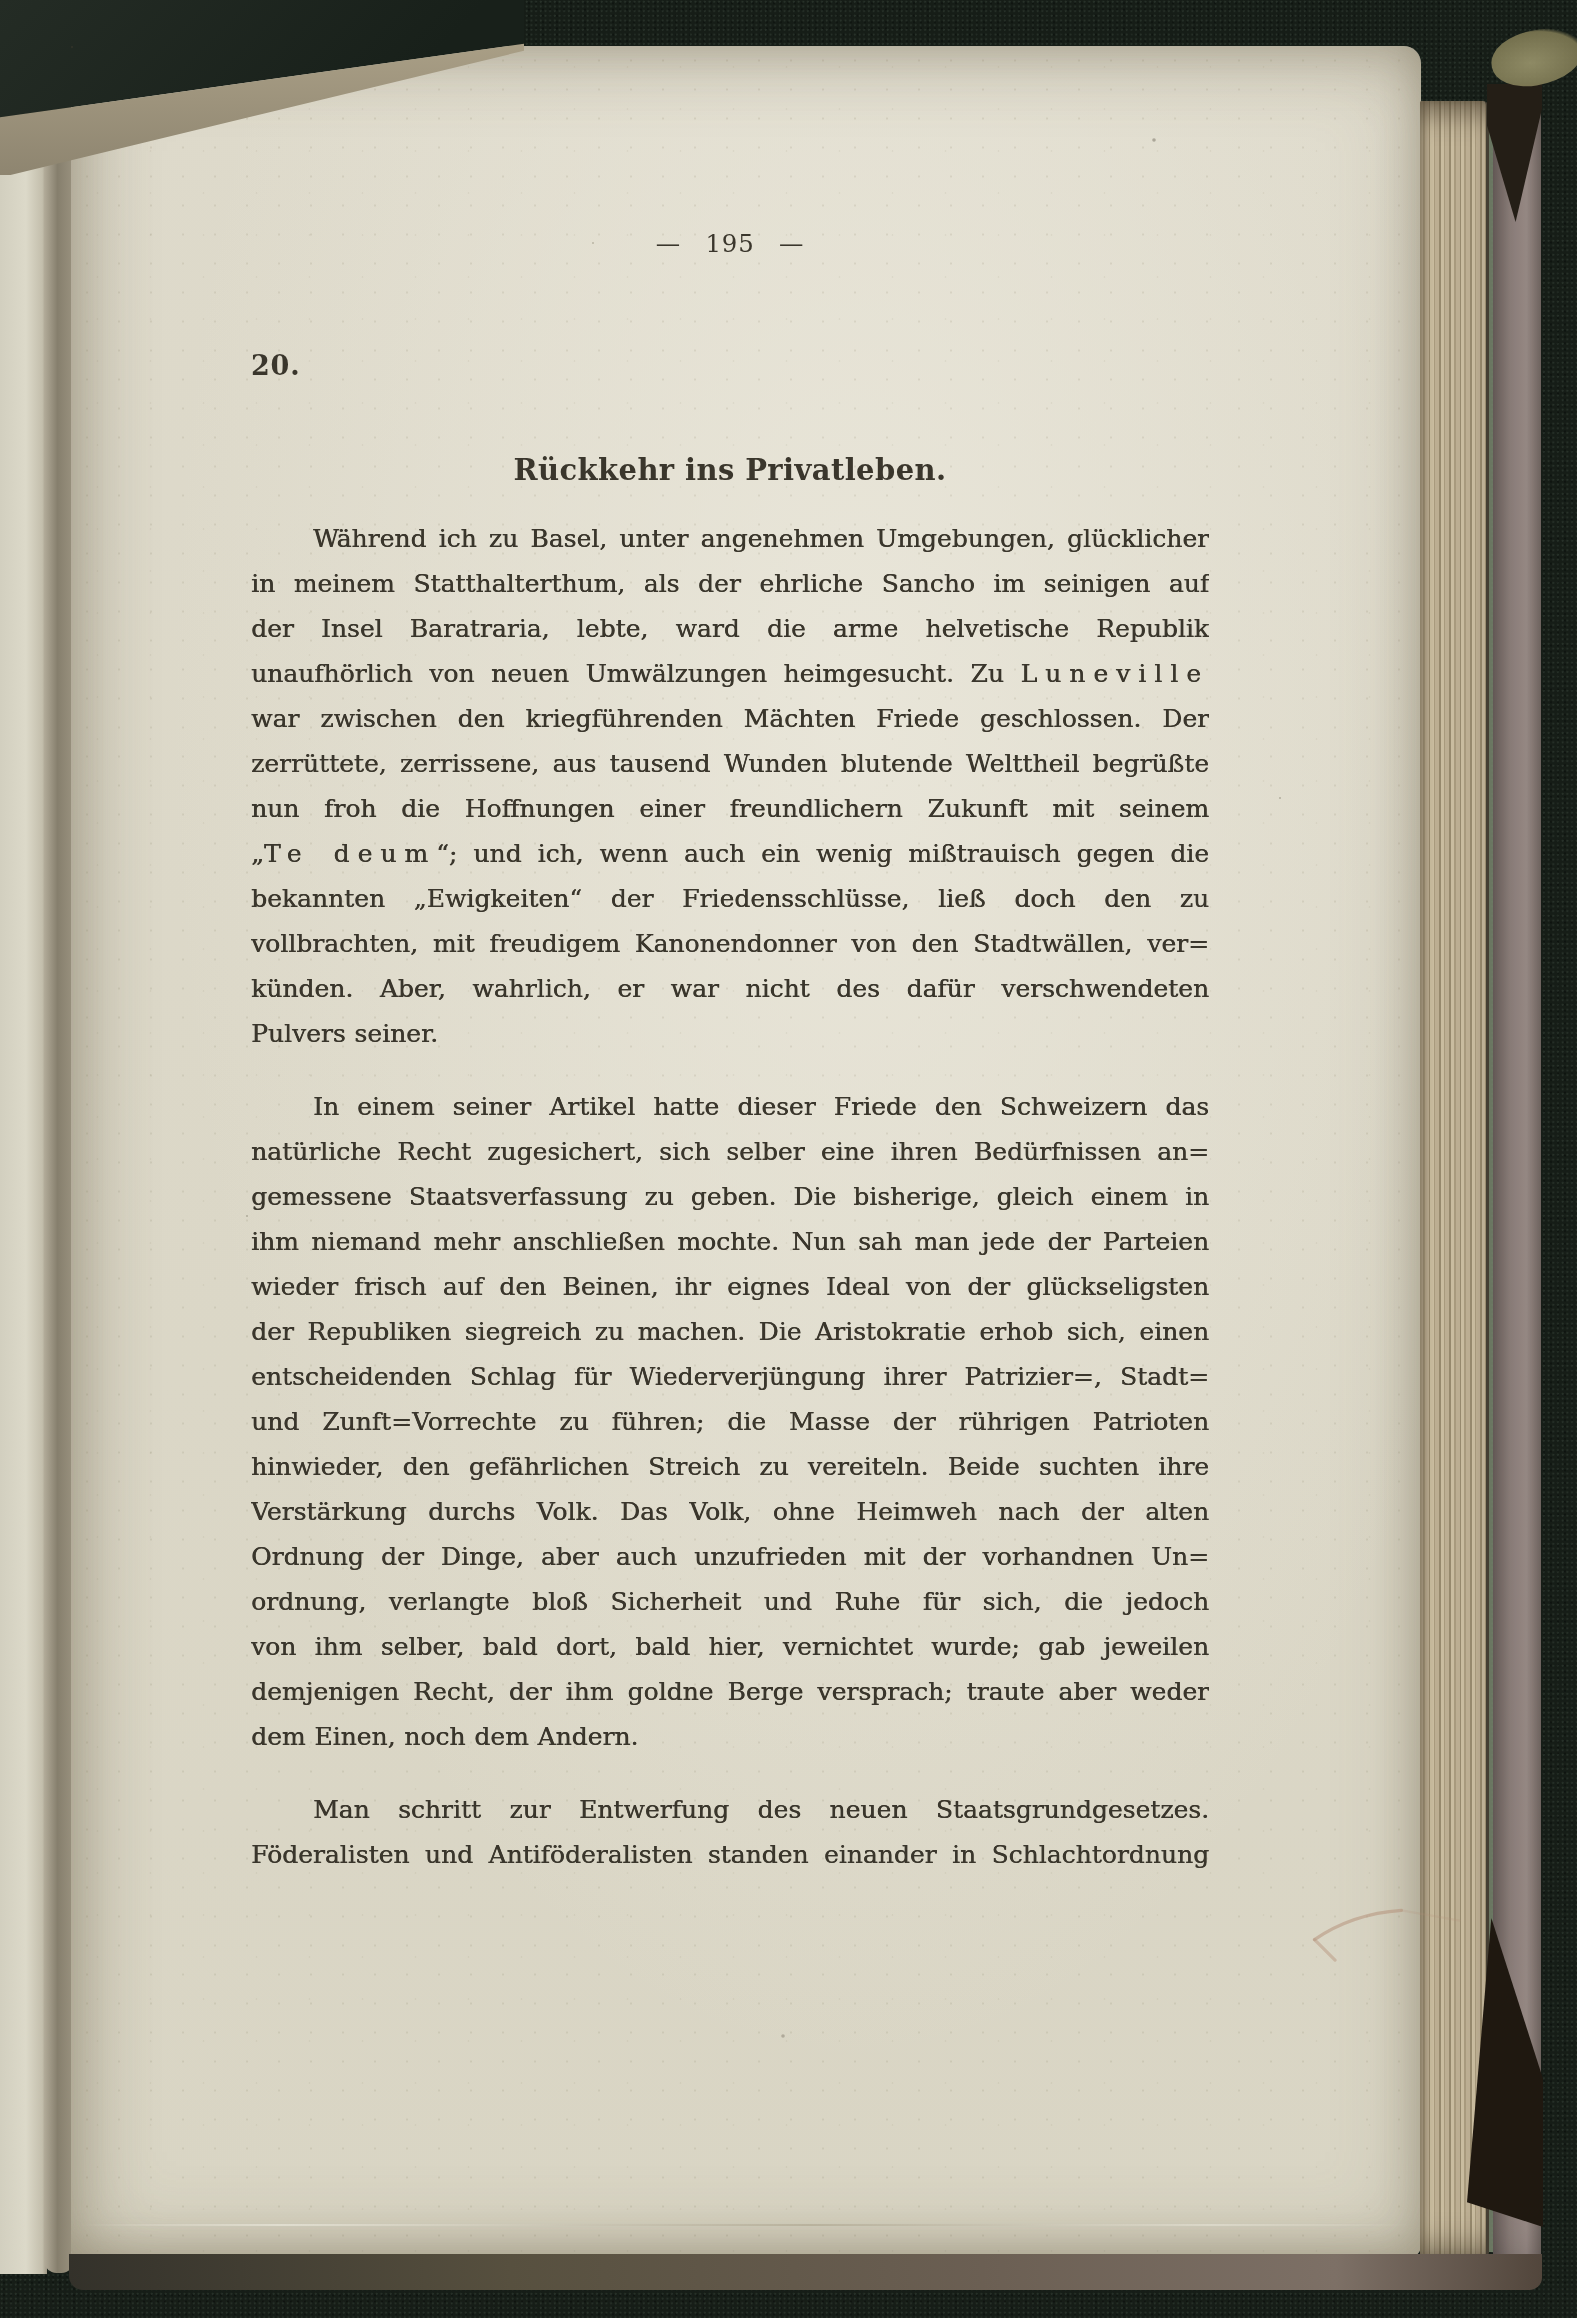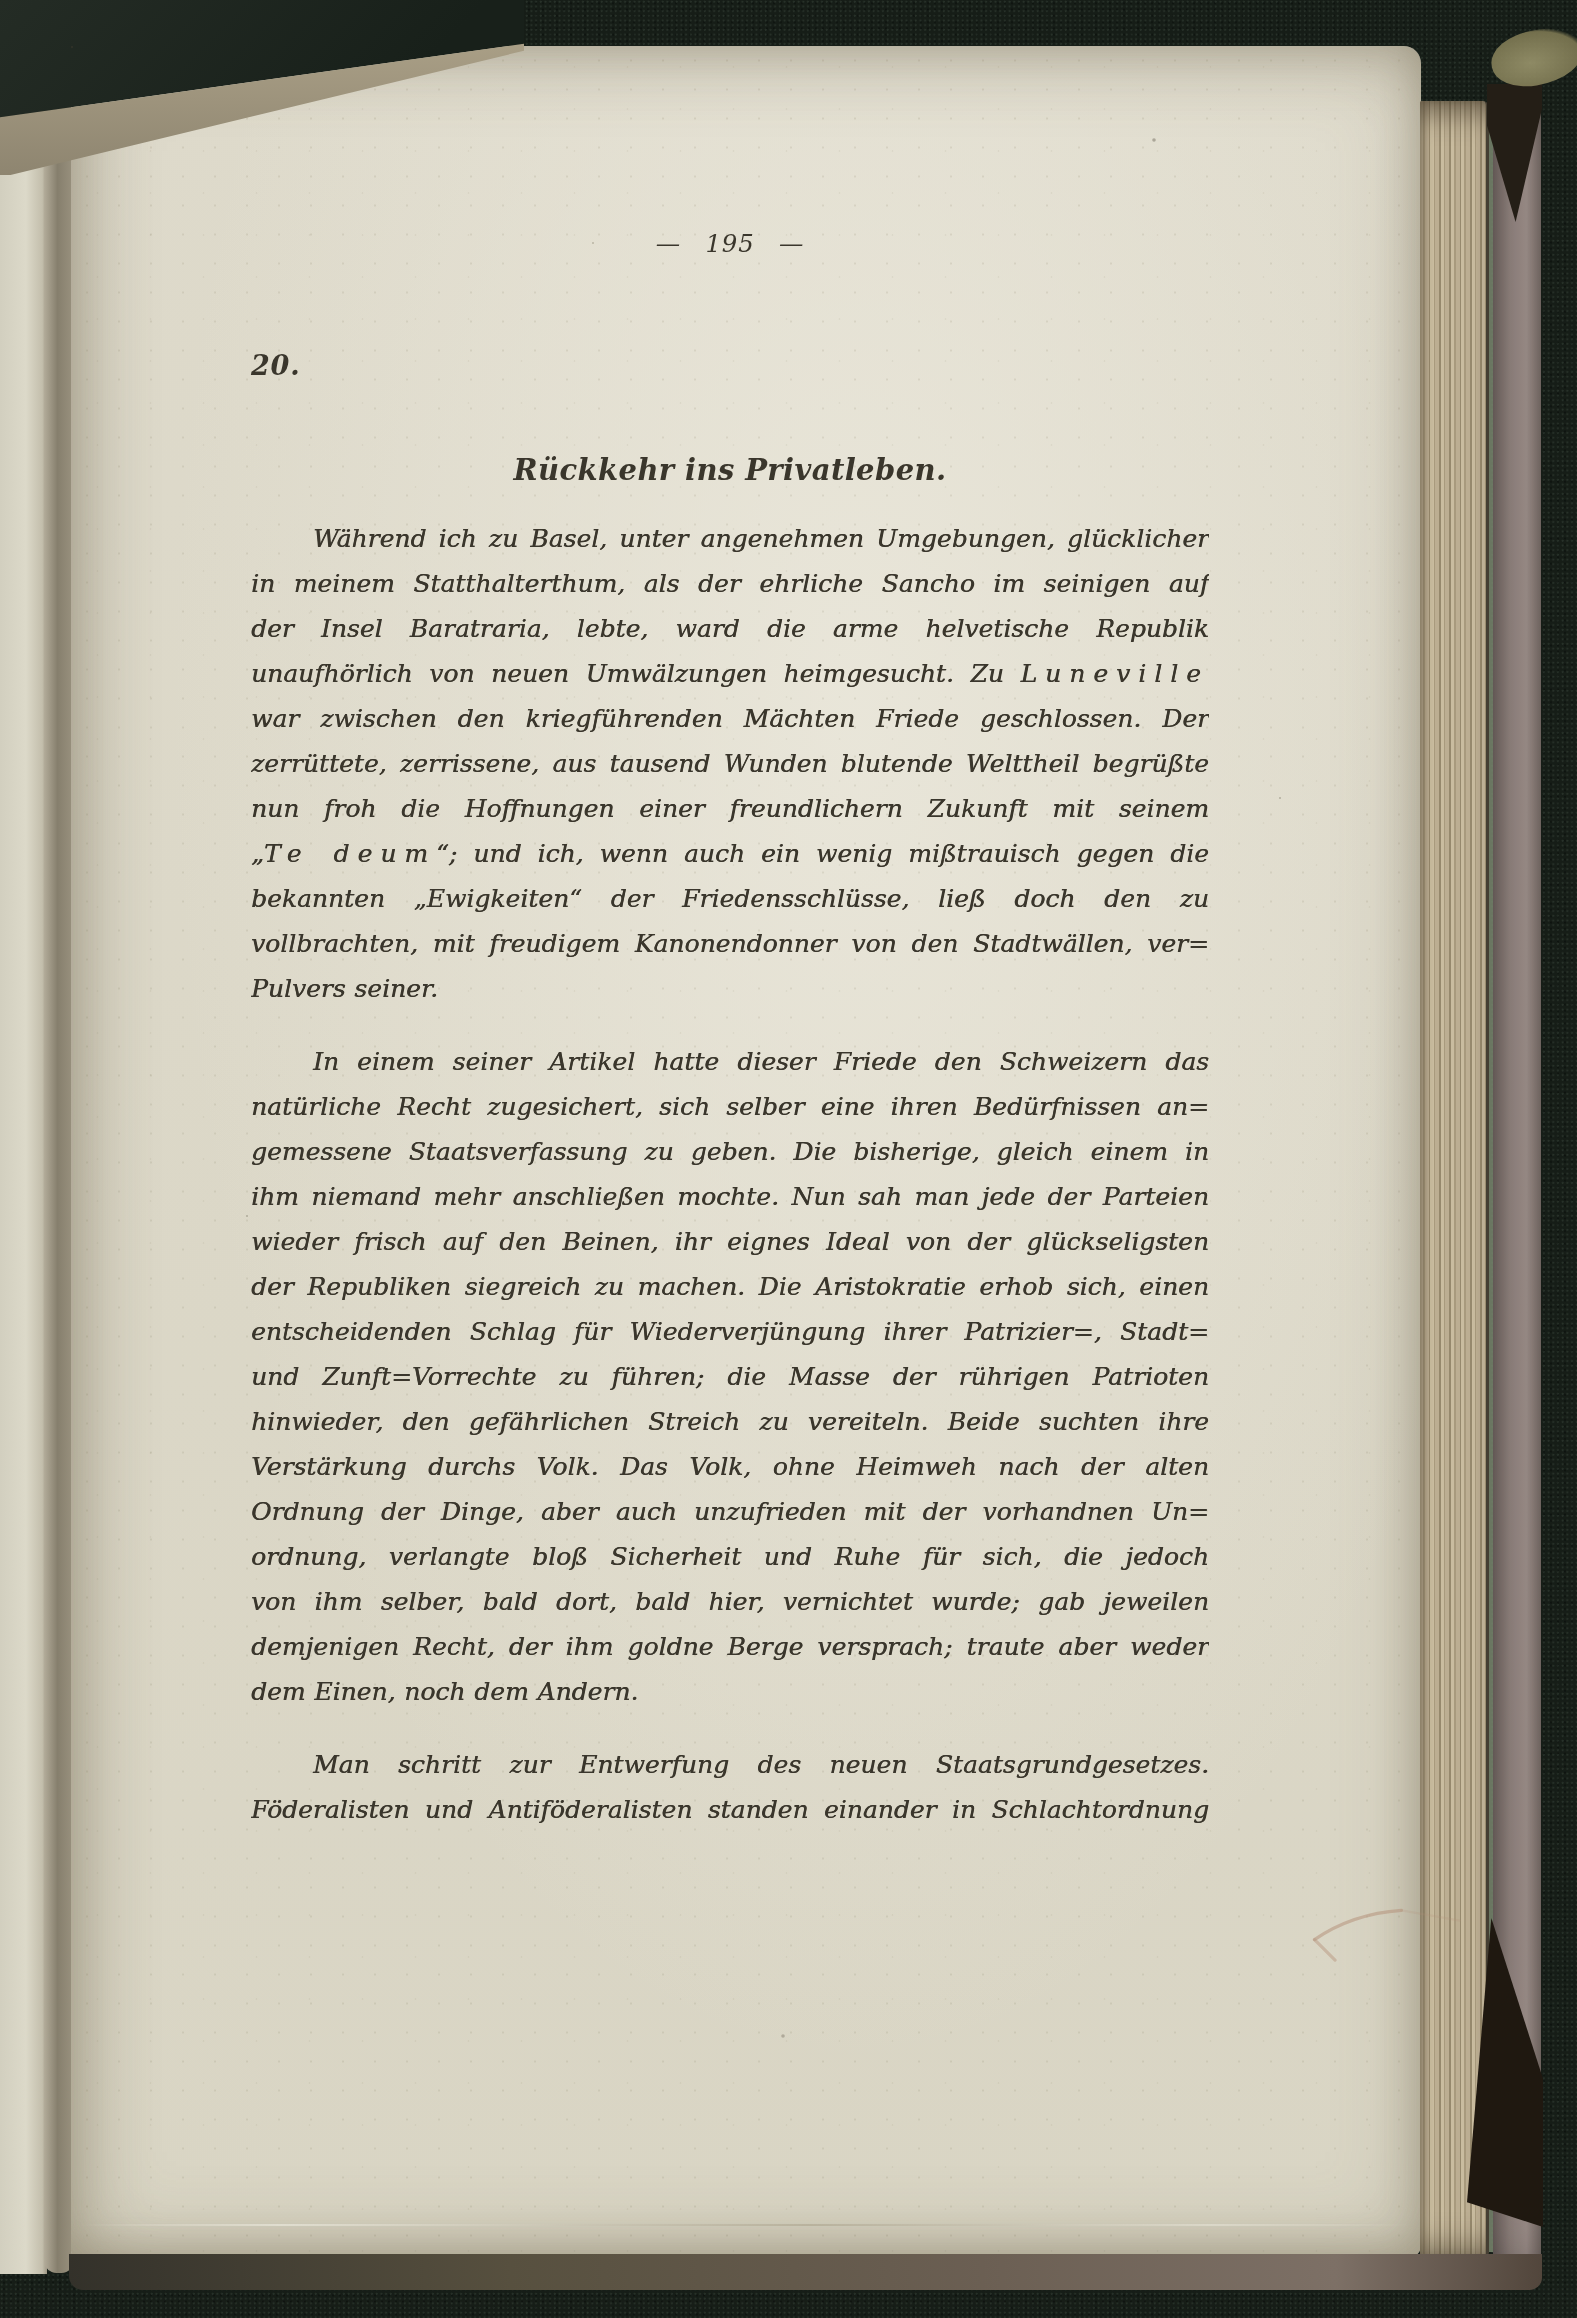--- a/index.html
+++ b/index.html
@@ -63,21 +63,21 @@
   
   .corner{left:0;top:0;width:524px;height:175px;z-index:4;}
   .corner .corner-cover{position:absolute;inset:0;
     background:linear-gradient(135deg,#242c25,#18201a 70%);
     clip-path:polygon(0 0,100% 0,100% 25%,0 67%);}
   .corner .corner-edges{position:absolute;inset:0;
     background:linear-gradient(180deg,#b2a78d,#8e8570);
     clip-path:polygon(0 67%,100% 25%,100% 29%,2% 100%,0 100%);}
 
   
-  .text-col{left:251px;top:46px;width:958px;height:2211px;z-index:10;color:#3a362c;font-style:italic;}
+  .text-col{left:251px;top:46px;width:958px;height:2211px;z-index:10;color:#3a362c;}
   .page-header{position:absolute;top:183px;left:0;right:0;text-align:center;
     font-size:24.4px;word-spacing:16px;letter-spacing:0.8px;}
   .section-number{position:absolute;top:304px;left:0;right:0;text-align:left;
     font-size:27px;font-weight:bold;letter-spacing:0.8px;}
   .section-title{position:absolute;top:407px;left:0;right:0;text-align:center;
     font-size:29px;font-weight:bold;letter-spacing:0.4px;}
   .body-text{position:absolute;top:470px;left:0;right:0;font-size:25px;line-height:45px;
     text-shadow:0.4px 0 0 currentColor;word-spacing:0.8px;}
   .paragraph{margin:0;}
   .paragraph + .paragraph{margin-top:28px;}
@@ -130,20 +130,21 @@
     <div class="text-line first-line"><span>Während ich zu Basel, unter angenehmen Umgebungen, glücklicher</span></div>
         <div class="text-line"><span>in meinem Statthalterthum, als der ehrliche Sancho im seinigen auf</span></div>
         <div class="text-line"><span>der Insel Baratraria, lebte, ward die arme helvetische Republik</span></div>
         <div class="text-line"><span>unaufhörlich von neuen Umwälzungen heimgesucht. Zu </span><span class="spaced">Luneville</span></div>
         <div class="text-line"><span>war zwischen den kriegführenden Mächten Friede geschlossen. Der</span></div>
         <div class="text-line"><span>zerrüttete, zerrissene, aus tausend Wunden blutende Welttheil begrüßte</span></div>
         <div class="text-line"><span>nun froh die Hoffnungen einer freundlichern Zukunft mit seinem</span></div>
         <div class="text-line"><span>„</span><span class="spaced">Te deum</span><span>“; und ich, wenn auch ein wenig mißtrauisch gegen die</span></div>
         <div class="text-line"><span>bekannten „Ewigkeiten“ der Friedensschlüsse, ließ doch den zu </span></div>
         <div class="text-line"><span>vollbrachten, mit freudigem Kanonendonner von den Stadtwällen, ver=</span></div>
+        <div class="text-line"><span>künden. Aber, wahrlich, er war nicht des dafür verschwendeten</span></div>
         <div class="text-line last-line"><span>Pulvers seiner.</span></div>
       </div>
     <div class="paragraph">
 
     <div class="text-line first-line"><span>In einem seiner Artikel hatte dieser Friede den Schweizern das</span></div>
         <div class="text-line"><span>natürliche Recht zugesichert, sich selber eine ihren Bedürfnissen an=</span></div>
         <div class="text-line"><span>gemessene Staatsverfassung zu geben. Die bisherige, gleich einem in</span></div>
         <div class="text-line"><span>ihm niemand mehr anschließen mochte. Nun sah man jede der Parteien</span></div>
         <div class="text-line"><span>wieder frisch auf den Beinen, ihr eignes Ideal von der glückseligsten</span></div>
         <div class="text-line"><span>der Republiken siegreich zu machen. Die Aristokratie erhob sich, einen</span></div>

